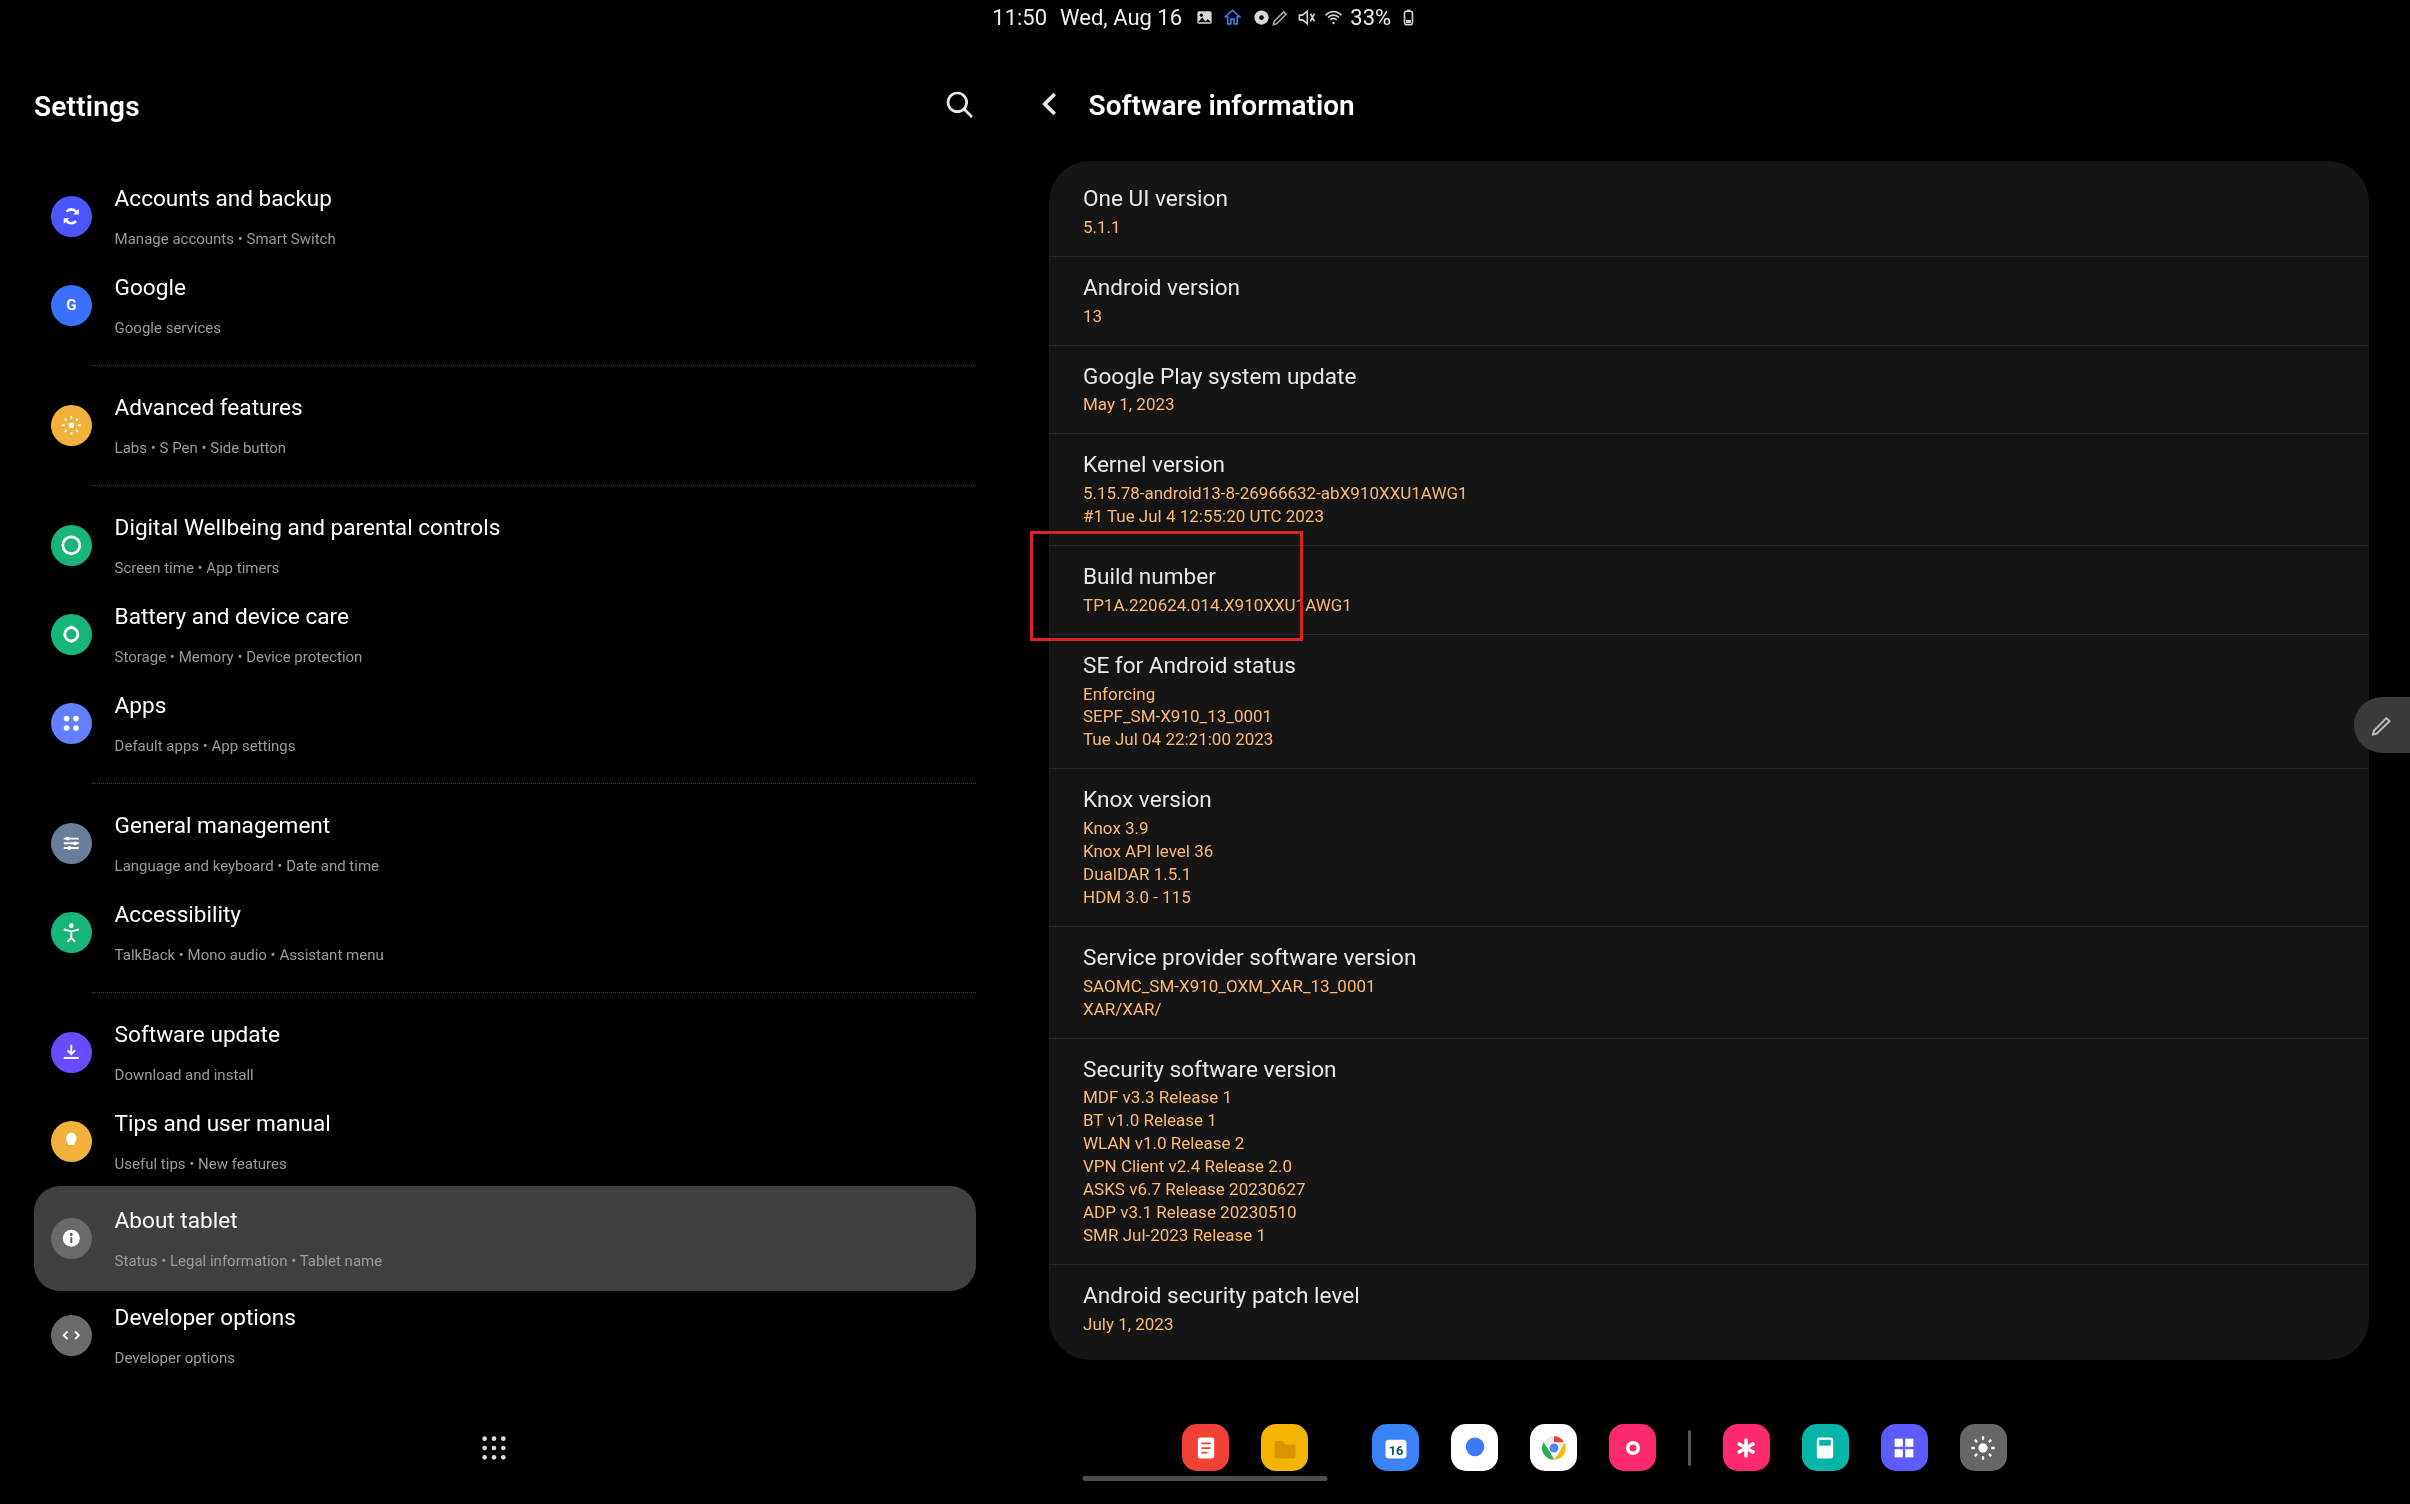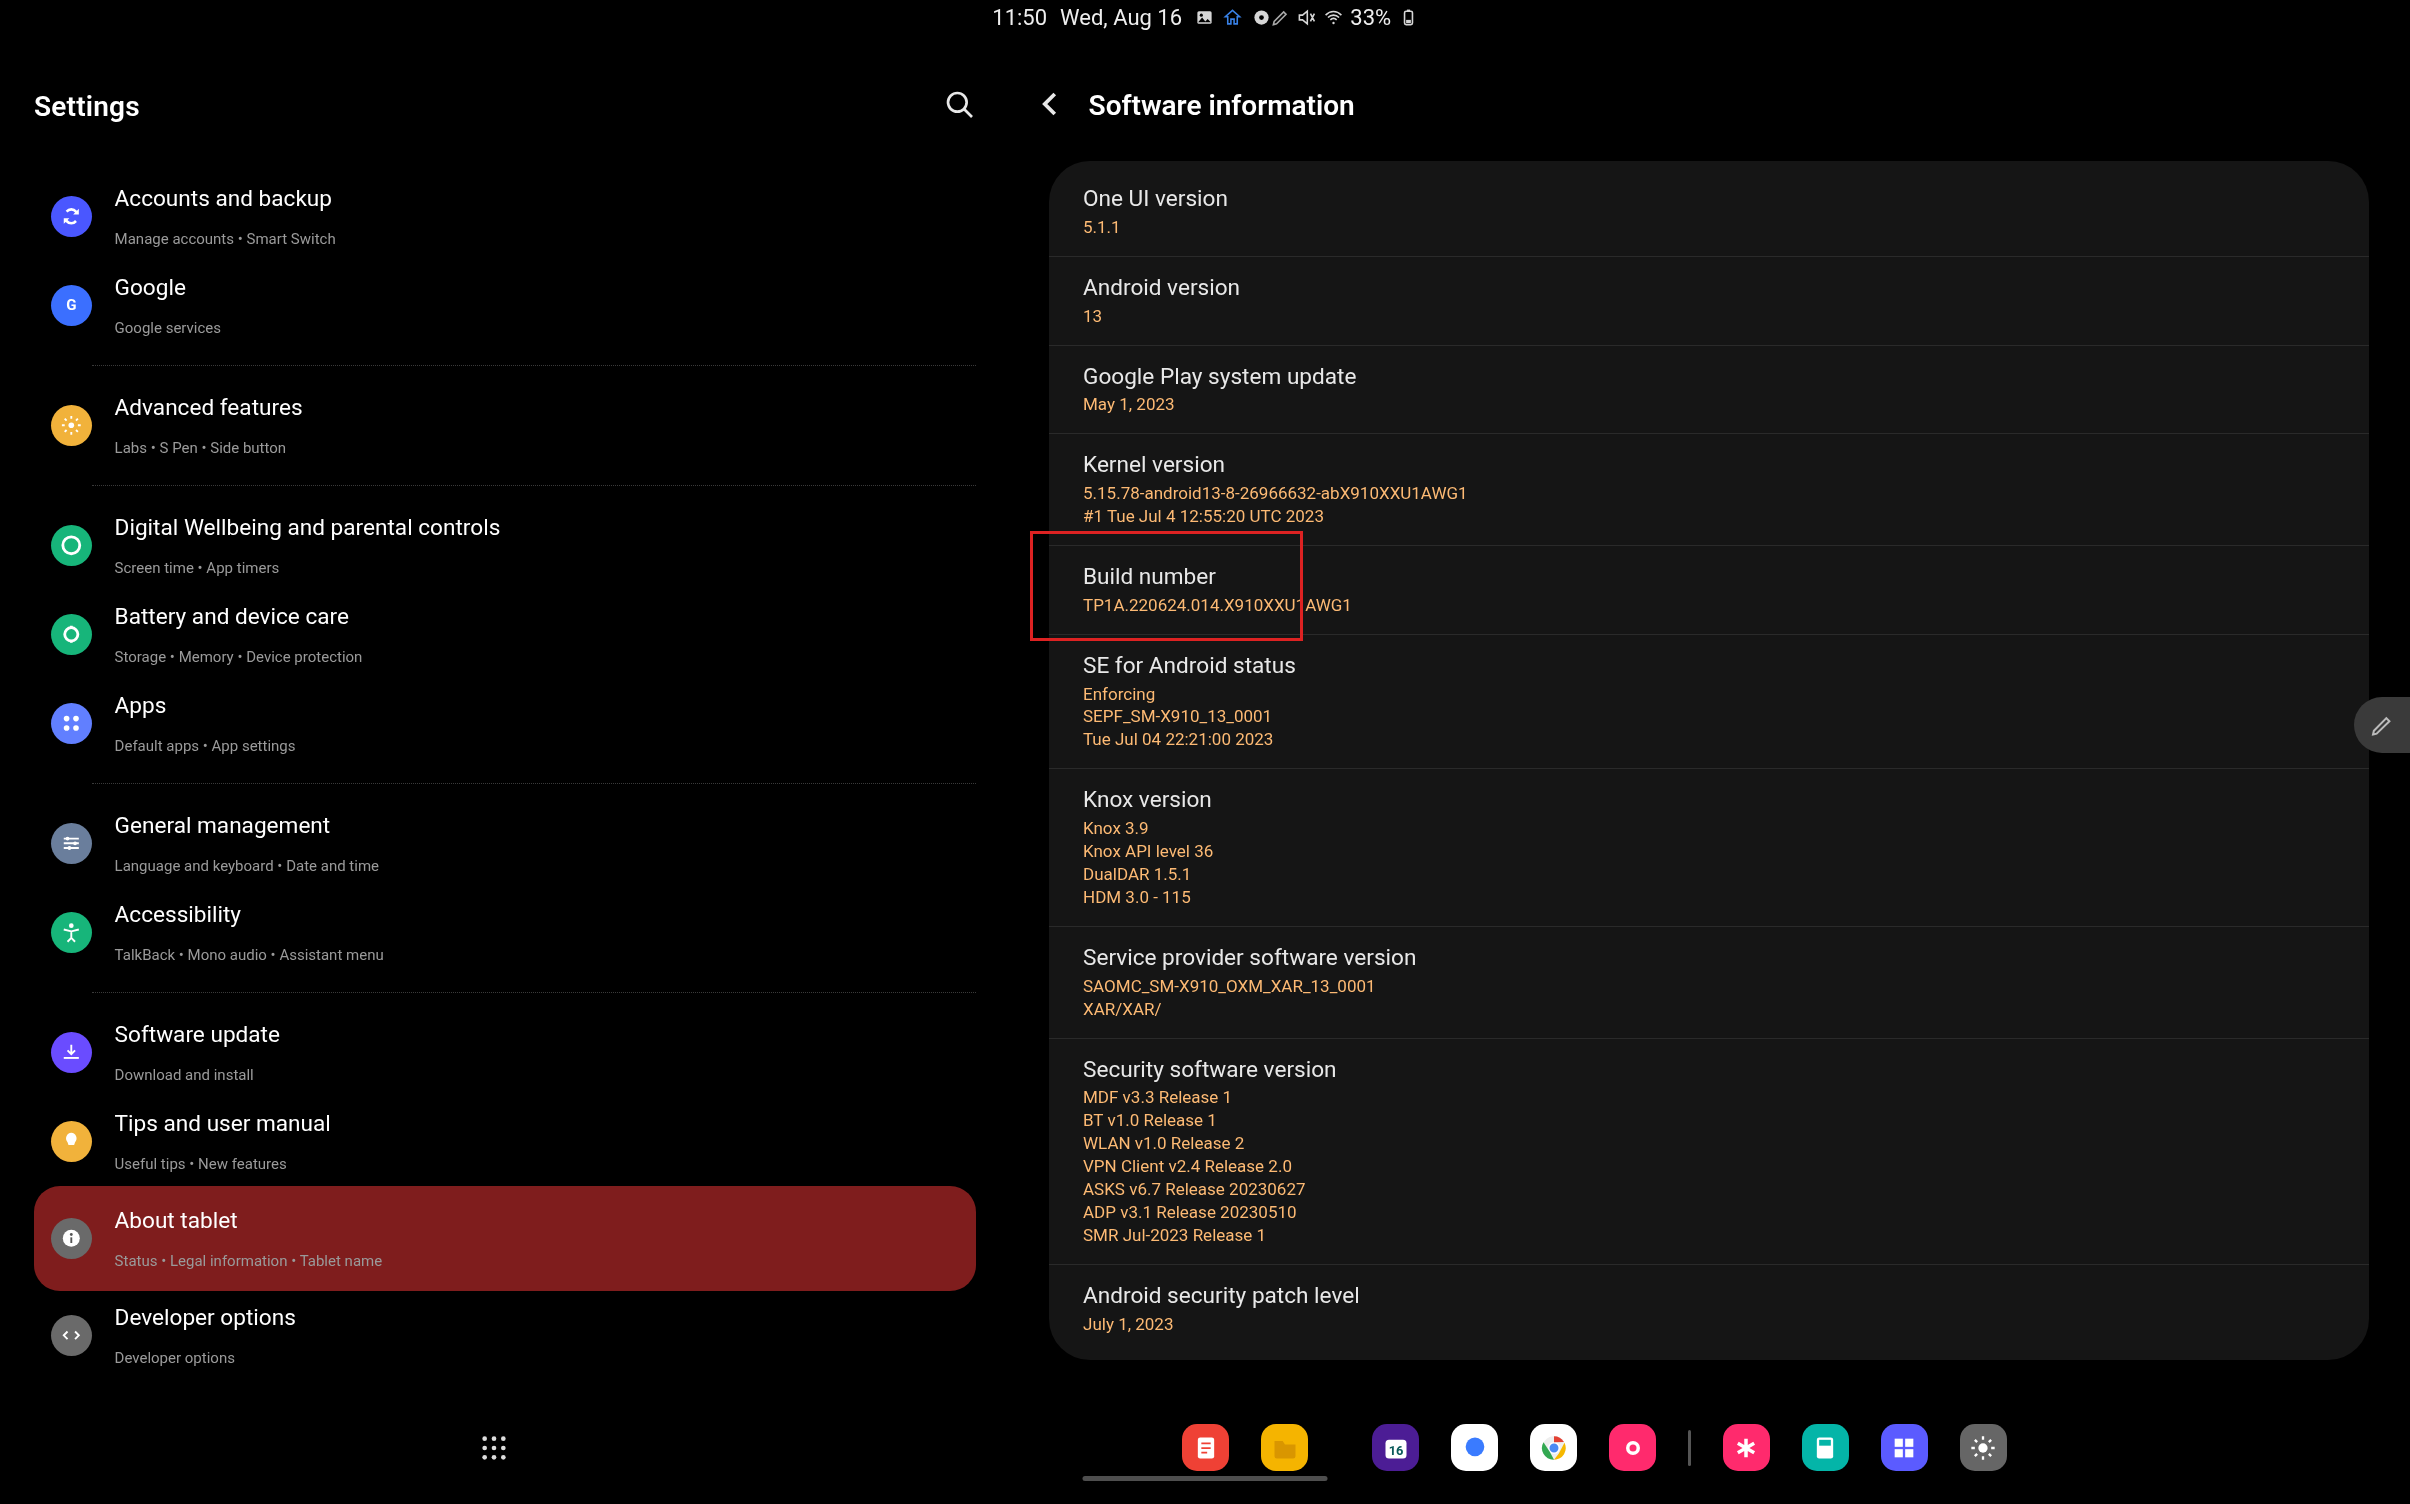--- a/index.html
+++ b/index.html
@@ -15,21 +15,21 @@
   .content { position: absolute; top: 66px; left: 0; right: 0; bottom: 104px; display: grid; grid-template-columns: 1017px 1fr; }
 
   
   .left-pane { position: relative; padding: 0 41px 0 34px; }
   .left-header { display: flex; align-items: center; justify-content: space-between; padding: 22.6px 0 47px 0; }
   .left-title { font-size: 28px; font-weight: 600; letter-spacing: 0.2px; }
   .search-btn svg { width: 32px; height: 32px; stroke: #e8e8e8; fill: none; }
 
   .list { display: flex; flex-direction: column; }
   .item { display: flex; align-items: center; gap: 22.6px; padding: 13px 17px; border-radius: 26px; }
-  .item.active { background: #7f1d1d; padding: 21px 17px; }
+  .item.active { background: #404040; padding: 21px 17px; }
   .icon-wrap { width: 41px; height: 41px; border-radius: 50%; display: flex; align-items: center; justify-content: center; flex-shrink: 0; }
   .icon-wrap svg { width: 22.6px; height: 22.6px; }
   .item-texts { display: flex; flex-direction: column; gap: 18px; }
   .item-title { font-size: 22.6px; color: #fff; }
   .item-sub { font-size: 15px; color: #9a9a9a; }
 
   .divider { border-top: 1.9px dotted #3a3a3a; margin: 15px 0 15px 58px; }
 
   
   .right-pane { padding: 0 41px 0 0; }
@@ -370,21 +370,21 @@
         <svg viewBox="0 0 24 24">
           <rect x="5" y="3" width="14" height="18" rx="2" fill="#fff"></rect>
           <path d="M8 8h8M8 12h8M8 16h5" stroke="#ef4135" stroke-width="1.5"></path>
         </svg>
       </div>
       <div class="dock-app" style="background: rgb(245, 180, 0);">
         <svg viewBox="0 0 24 24">
           <path d="M3 6h7l2 3h9v10a2 2 0 01-2 2H5a2 2 0 01-2-2z" fill="#d99600"></path>
         </svg>
       </div>
-      <div class="dock-app" style="background: #4c1d95; margin-left: 32px;">
+      <div class="dock-app" style="background: #3b82f6; margin-left: 32px;">
         <svg viewBox="0 0 24 24">
           <rect x="3" y="5" width="18" height="16" rx="3" fill="#fff"></rect>
           <text x="12" y="18" text-anchor="middle" font-size="11" fill="#0a5a5a" font-weight="700">16</text>
         </svg>
       </div>
       <div class="dock-app" style="background: rgb(255, 255, 255);">
         <svg viewBox="0 0 24 24">
           <circle cx="12" cy="11" r="8" fill="#3a7bff"></circle>
           <path d="M8 20l2-4" fill="#3a7bff"></path>
         </svg>

